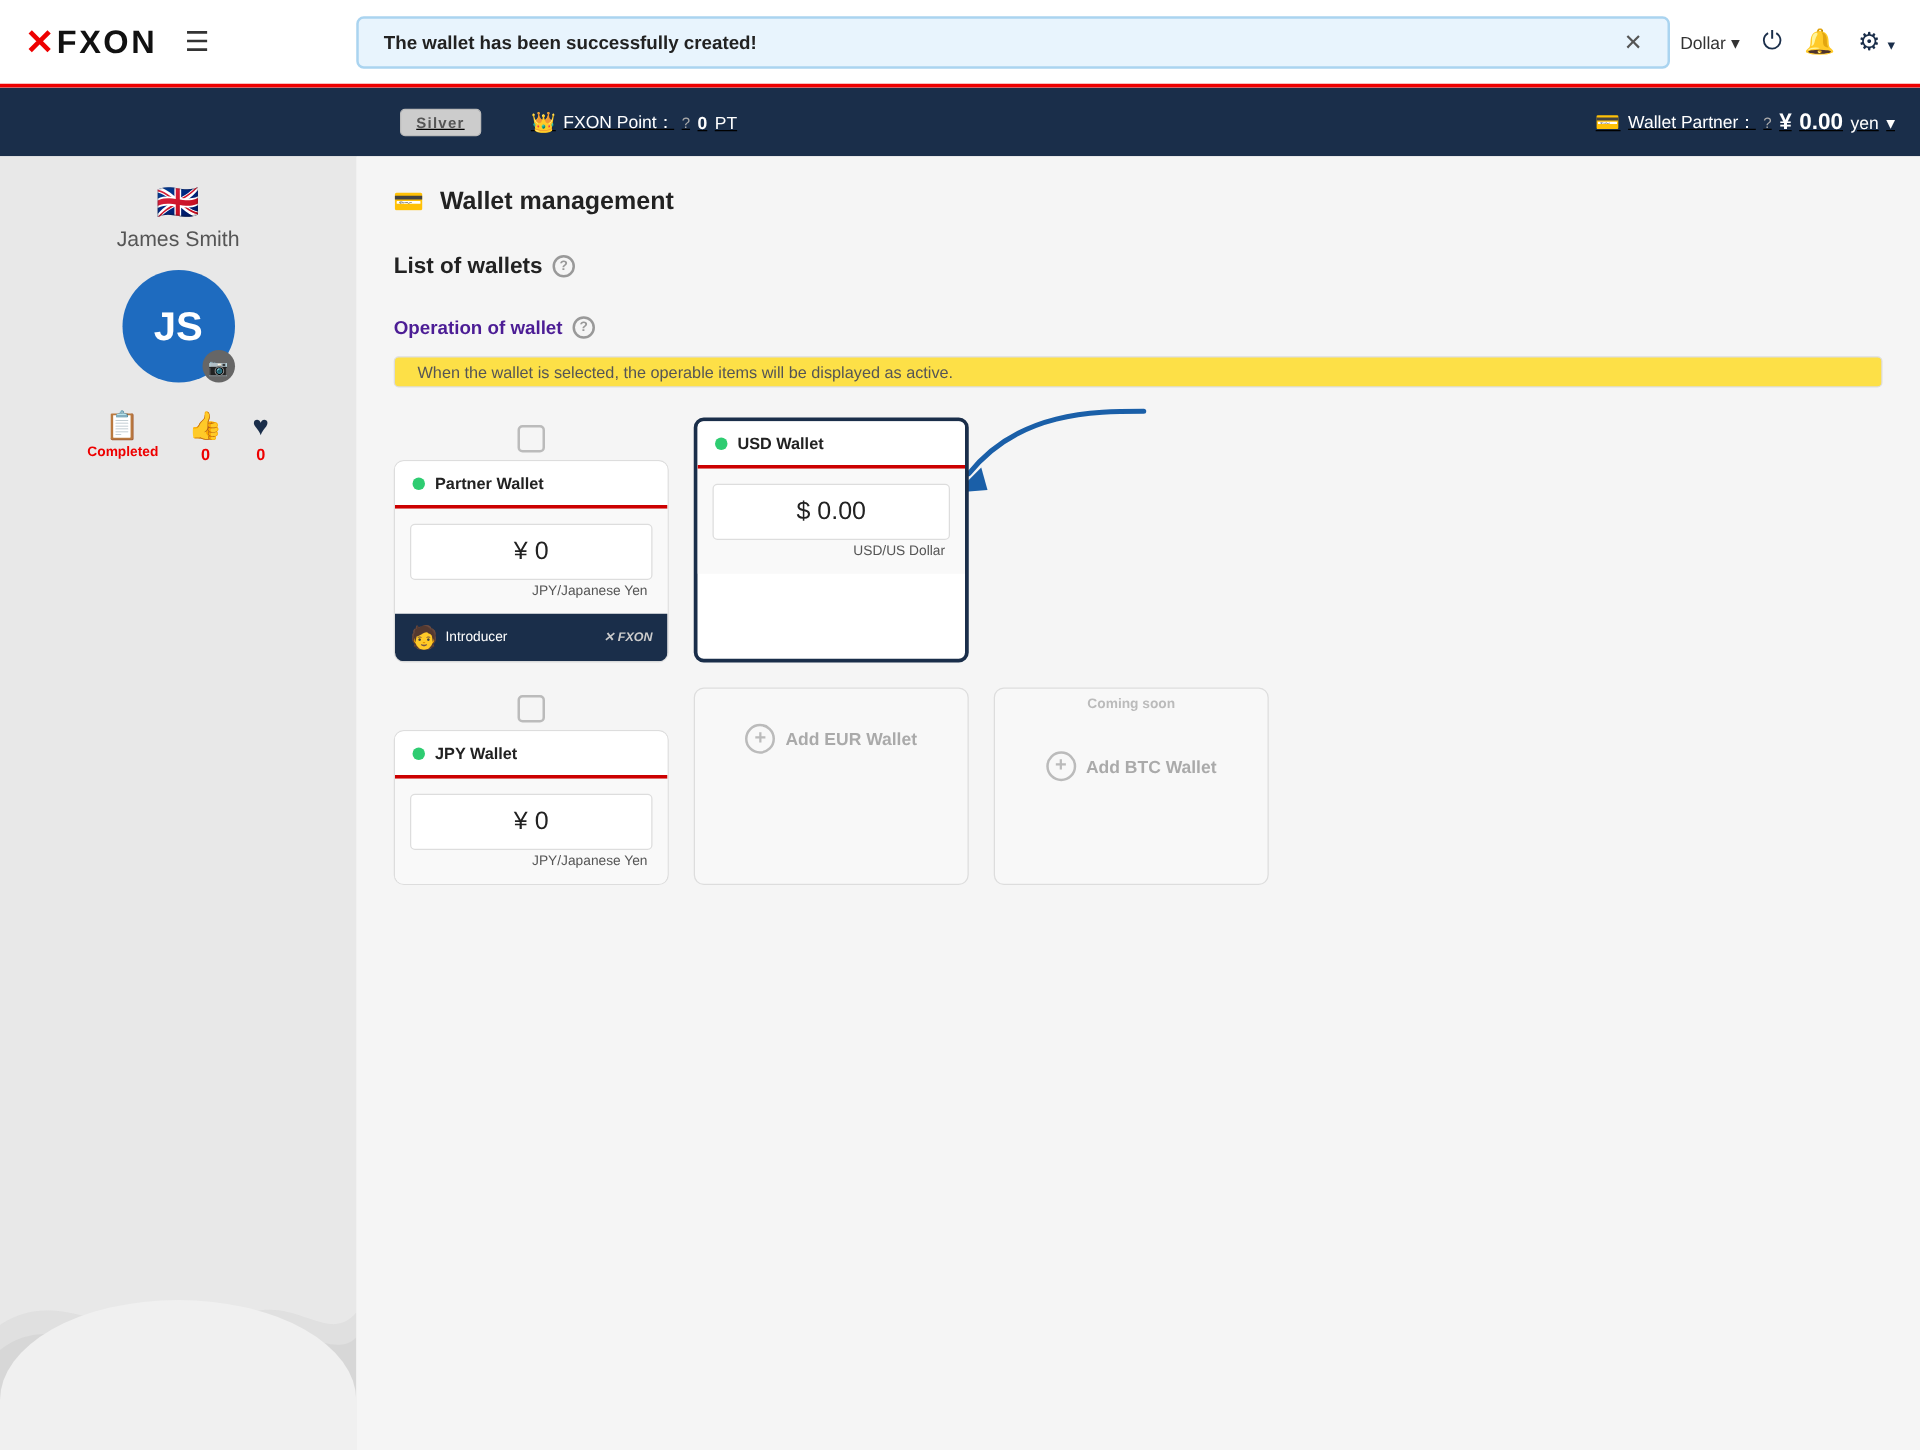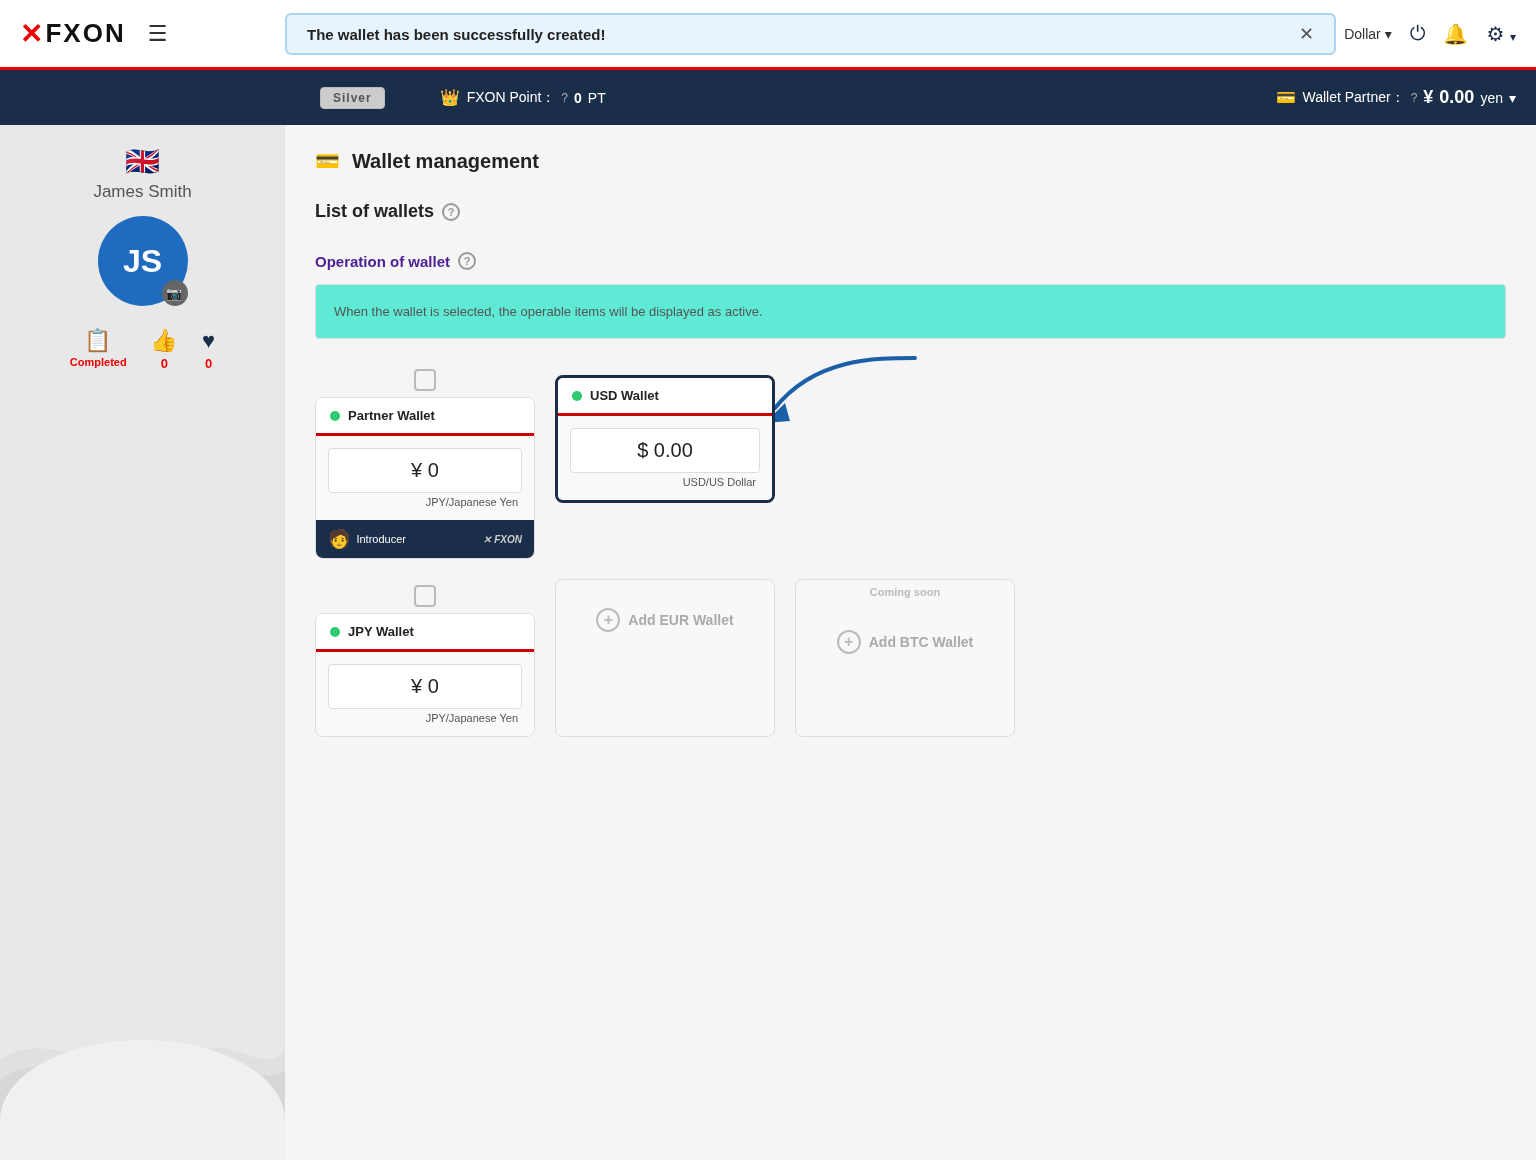--- a/index.html
+++ b/index.html
@@ -84,21 +84,22 @@
       color: #1a2e4a;
     }
 
     
     .second-bar {
       background: #1a2e4a;
       height: 55px;
       display: flex;
       align-items: center;
       padding: 0 20px 0 320px;
-      gap: 56px;
+      gap: 40px;
+      text-decoration: underline;
     }
     .silver-badge {
       background: #ccc;
       color: #555;
       border: 1px solid #bbb;
       border-radius: 4px;
       padding: 3px 12px;
       font-size: 12px;
       font-weight: 700;
       letter-spacing: 1px;
@@ -247,24 +248,24 @@
       margin-top: 30px;
     }
     .operation-title-row {
       display: flex;
       align-items: center;
       gap: 8px;
       margin-bottom: 14px;
     }
     .operation-title { font-size: 15px; font-weight: 700; color: #4c1d95; }
     .info-box {
-      background: #5eead4;
+      background: #fde047;
       border: 1px solid #ddd;
       border-radius: 4px;
-      padding: 19px 18px;
+      padding: 4px 18px;
       font-size: 13px;
       color: #555;
       margin-bottom: 24px;
     }
 
     
     .wallets-container {
       position: relative;
     }
     
@@ -418,21 +419,20 @@
       text-align: center;
       font-size: 11px;
       color: #bbb;
       padding: 6px 0 4px;
       font-weight: 600;
     }
 
     
     .usd-wallet-wrapper {
       display: flex;
-      flex-direction: column;
     }
 
     
     .sidebar-wave {
       position: absolute;
       bottom: 0;
       left: 0;
       right: 0;
       height: 160px;
       overflow: hidden;

